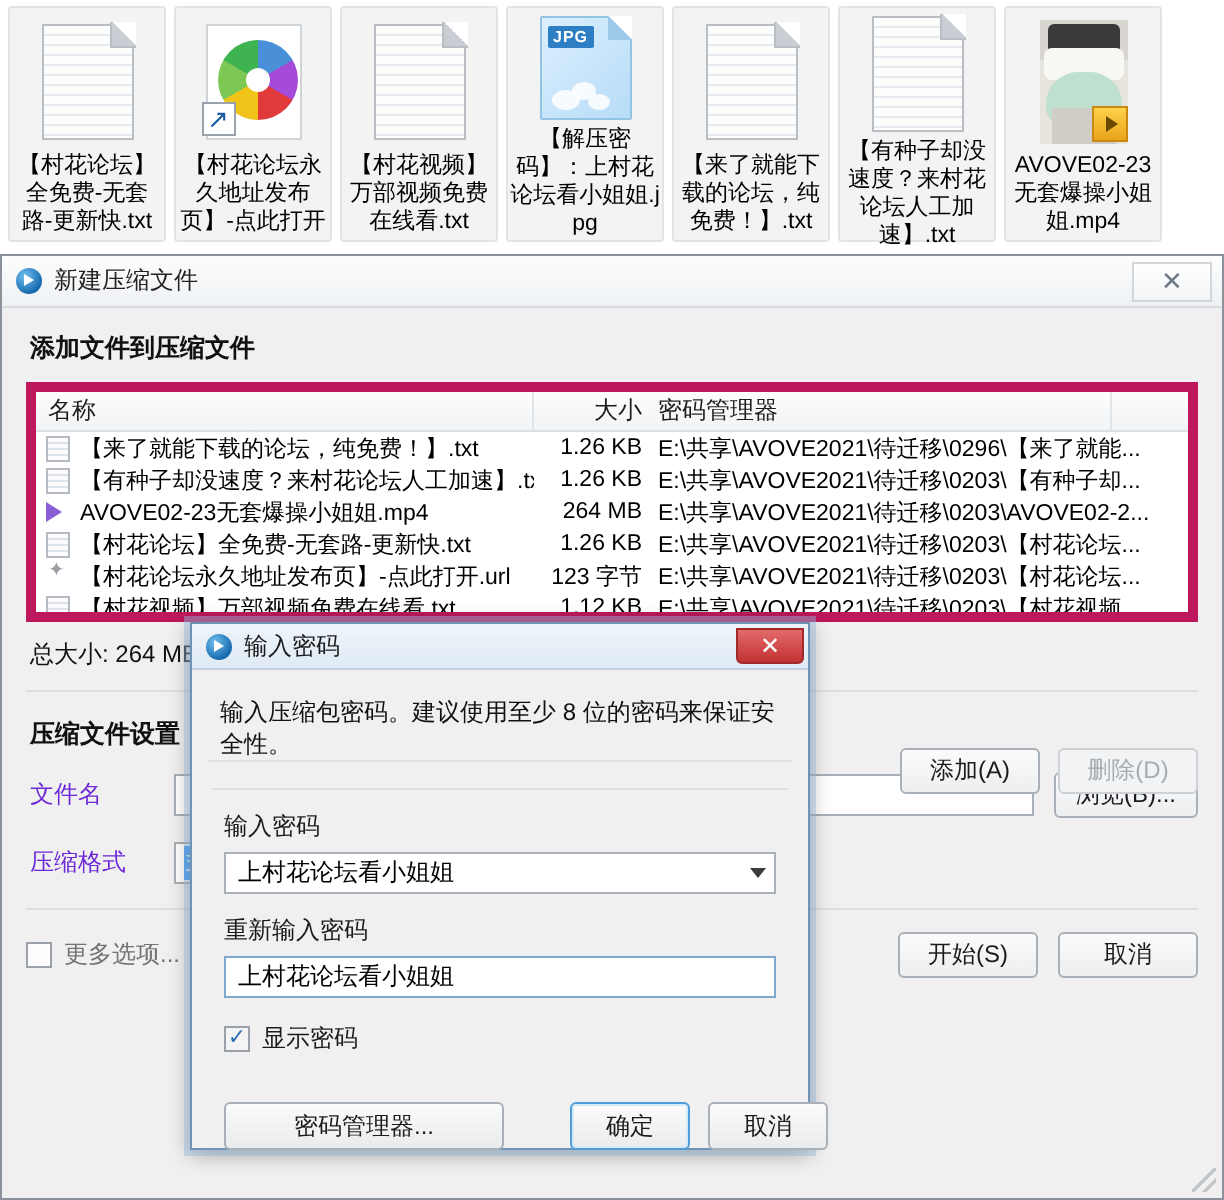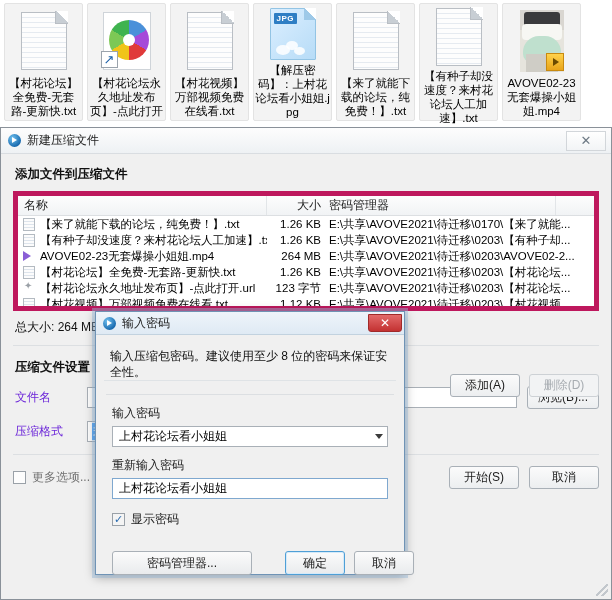--- a/index.html
+++ b/index.html
@@ -547,21 +547,21 @@
         <div class="c-path">密码管理器</div>
         <div class="c-pad"></div>
       </div>
 
       <div class="fl-row">
         <div class="c-name">
             <span class="mini-icon mi-txt"></span>
             <span>【来了就能下载的论坛，纯免费！】.txt</span>
           </div>
         <div class="c-size">1.26 KB</div>
-        <div class="c-path">E:\共享\AVOVE2021\待迁移\0170\【来了就能...</div>
+        <div class="c-path">E:\共享\AVOVE2021\待迁移\0296\【来了就能...</div>
       </div>
 
       <div class="fl-row">
         <div class="c-name">
             <span class="mini-icon mi-txt"></span>
             <span>【有种子却没速度？来村花论坛人工加速】.txt</span>
           </div>
         <div class="c-size">1.26 KB</div>
         <div class="c-path">E:\共享\AVOVE2021\待迁移\0203\【有种子却...</div>
       </div>

